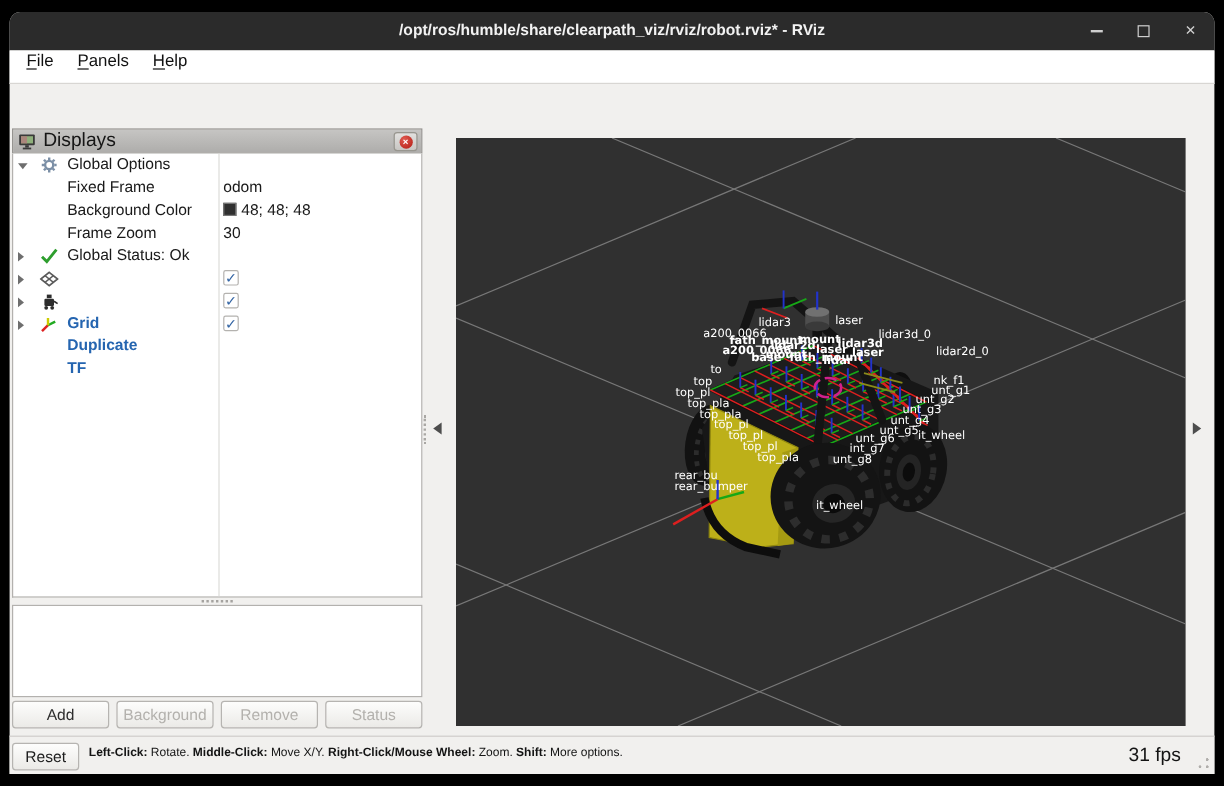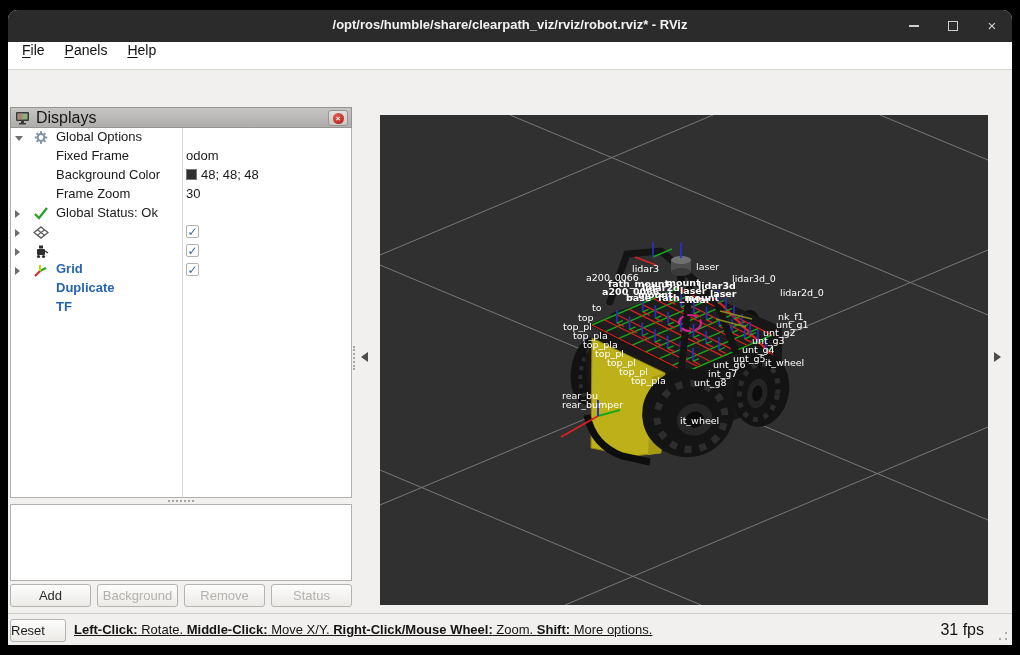--- a/index.html
+++ b/index.html
@@ -92,22 +92,22 @@
   #lhandle-dots { position:absolute; left:345px; top:336px; height:24px; width:2px;
     border-left:2px dotted #a9a7a4; }
   #rhandle { position:absolute; left:986px; top:342px; width:0; height:0;
     border-top:5px solid transparent; border-bottom:5px solid transparent; border-left:7px solid #4d4d4d; }
 
   
   #statusbar { position:absolute; left:0; top:603px; width:100%; height:32px;
     background:#f1f0ee; border-top:1px solid #cfcdca; }
   #reset-btn { position:absolute; left:2px; top:5px; width:56px; height:23px; font-size:13px;
     background:linear-gradient(#fdfdfc,#ebeae7); border:1px solid #b6b4b1; border-radius:3px;
-    text-align:left; line-height:21px; color:#1d1d1d; }
-  #hints { position:absolute; left:66px; top:8px; font-size:13px; color:#141414; white-space:nowrap;text-decoration:underline; }
+    text-align:center; line-height:21px; color:#1d1d1d; }
+  #hints { position:absolute; left:66px; top:8px; font-size:10px; color:#141414; white-space:nowrap; }
   #hints b { font-weight:bold; }
   #fps { position:absolute; right:28px; top:7px; font-size:16px; color:#141414; }
   #grip { position:absolute; right:4px; bottom:4px; width:10px; height:10px;
     background:
       radial-gradient(circle at 8px 2px,#b0aeab 1px,transparent 1.4px),
       radial-gradient(circle at 8px 8px,#b0aeab 1px,transparent 1.4px),
       radial-gradient(circle at 2px 8px,#b0aeab 1px,transparent 1.4px); }
 </style>
 </head>
 <body>

